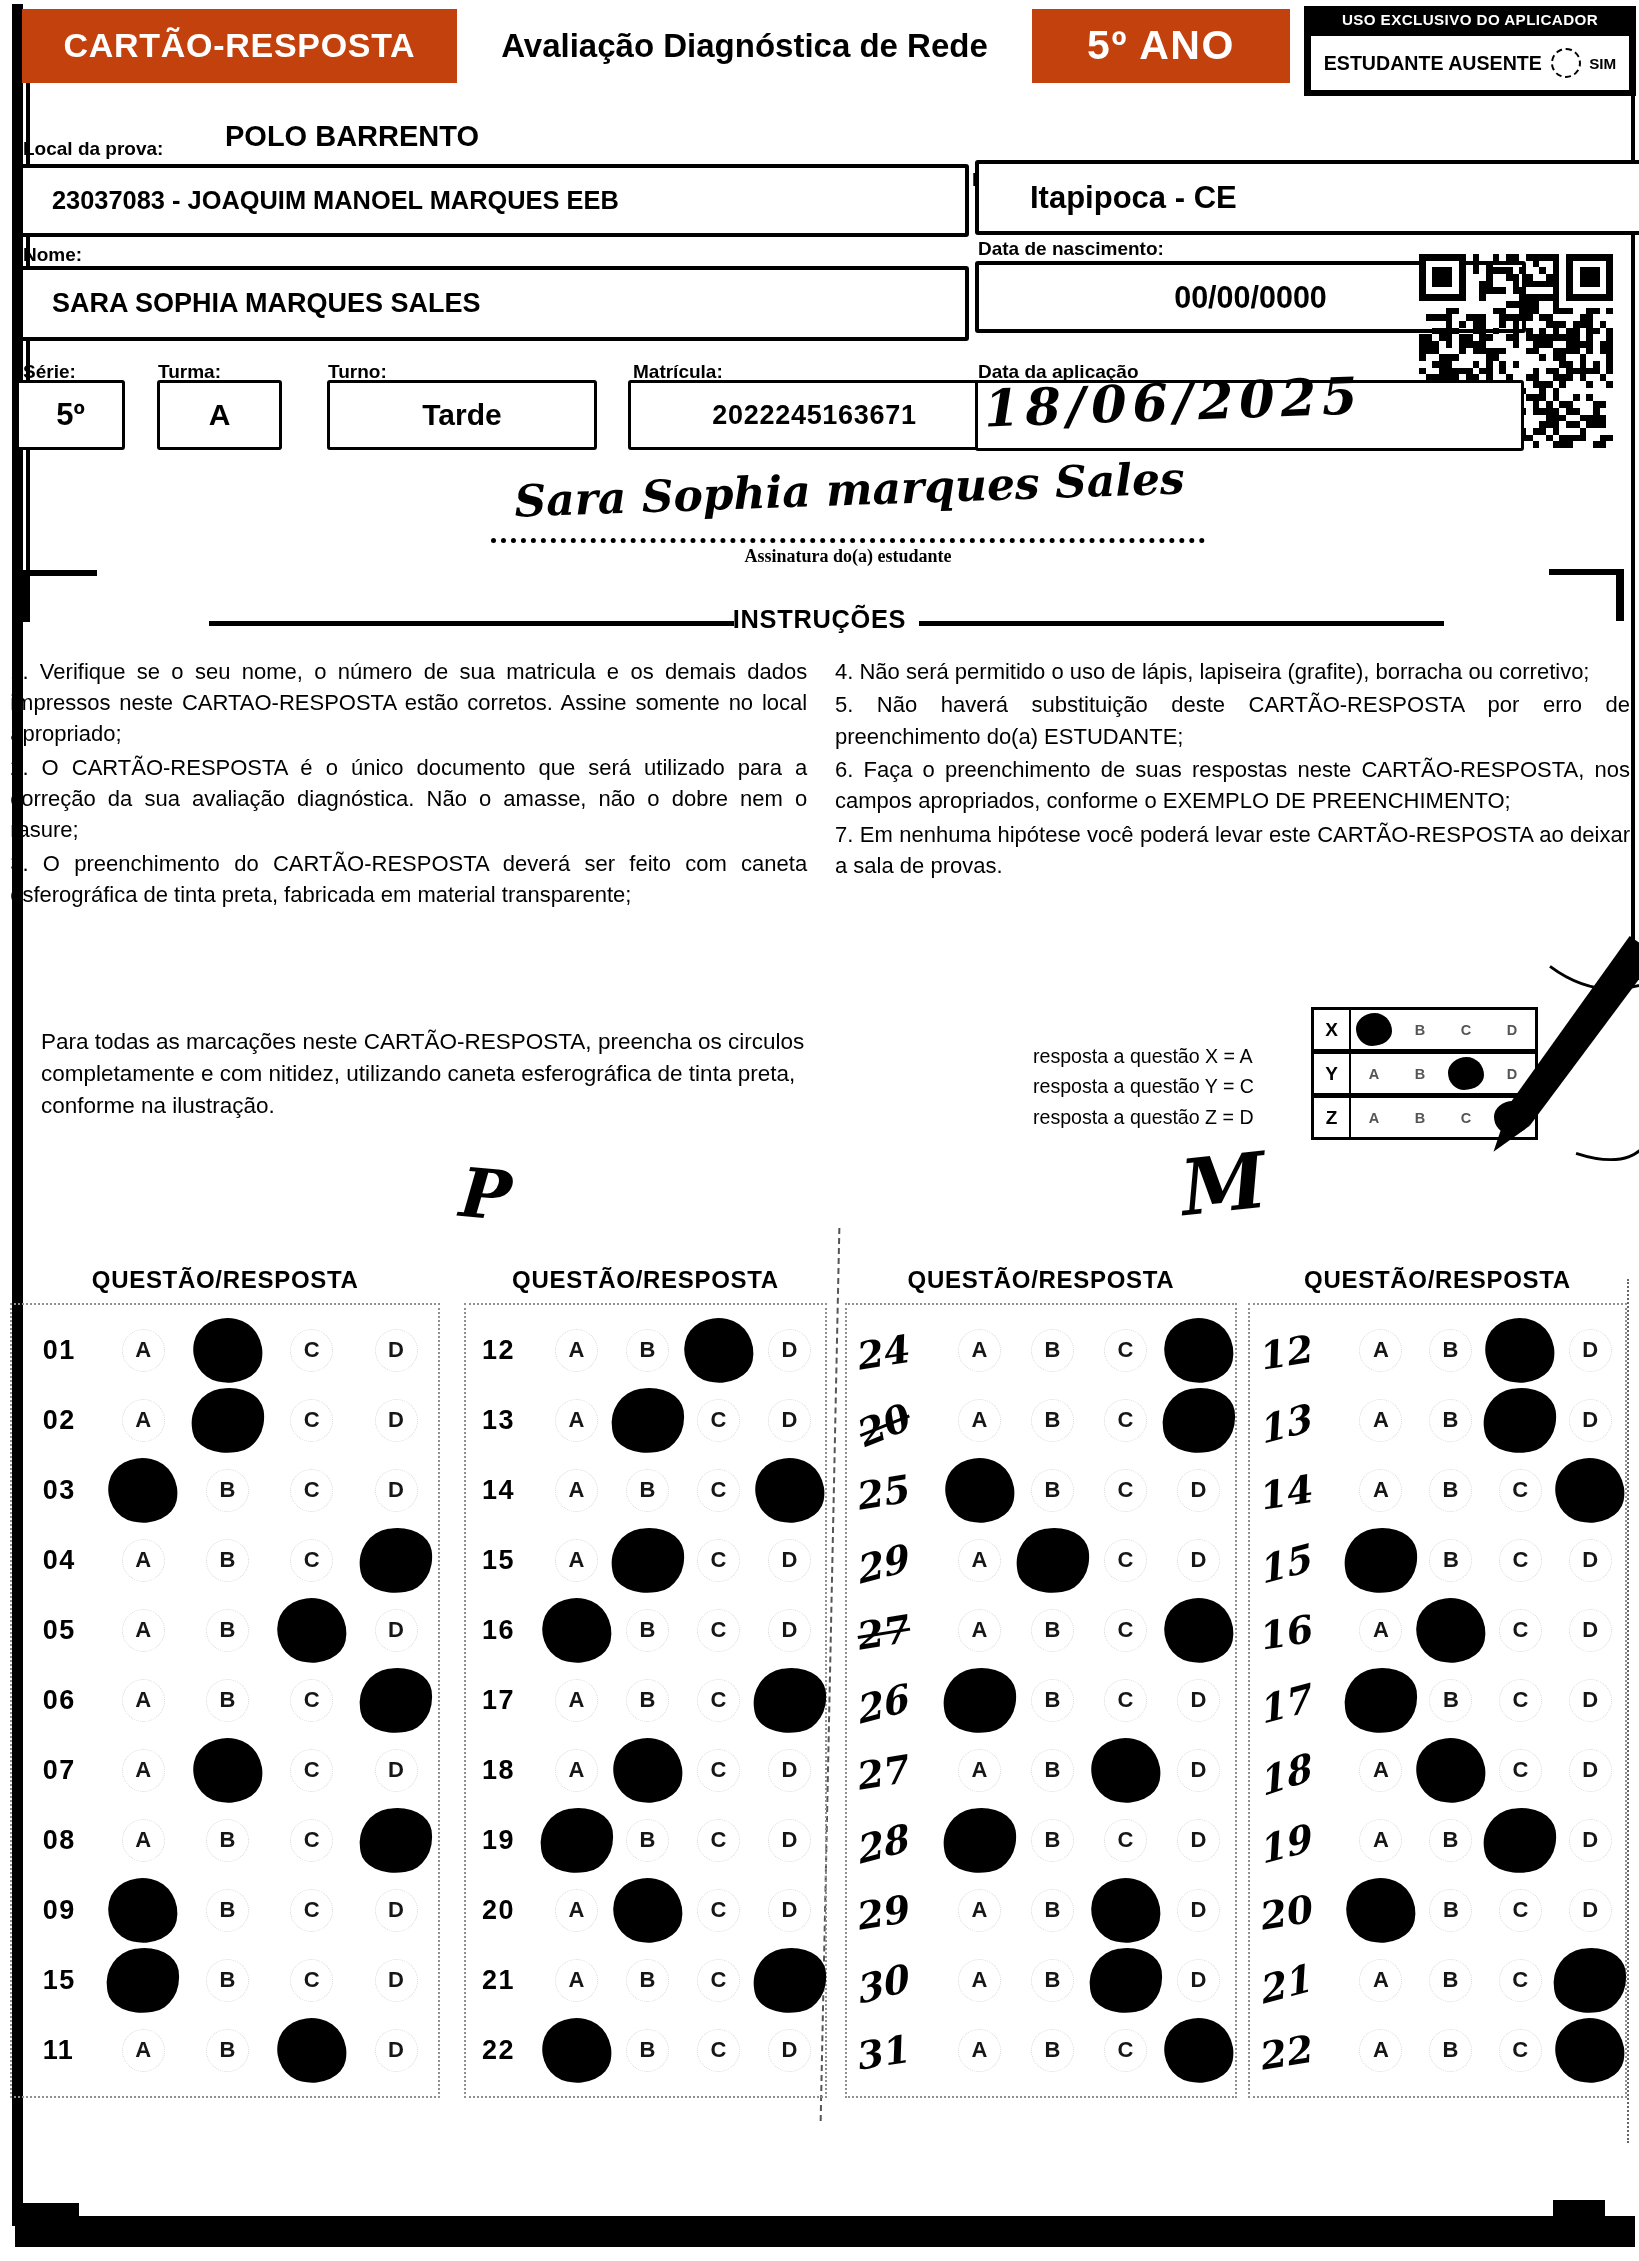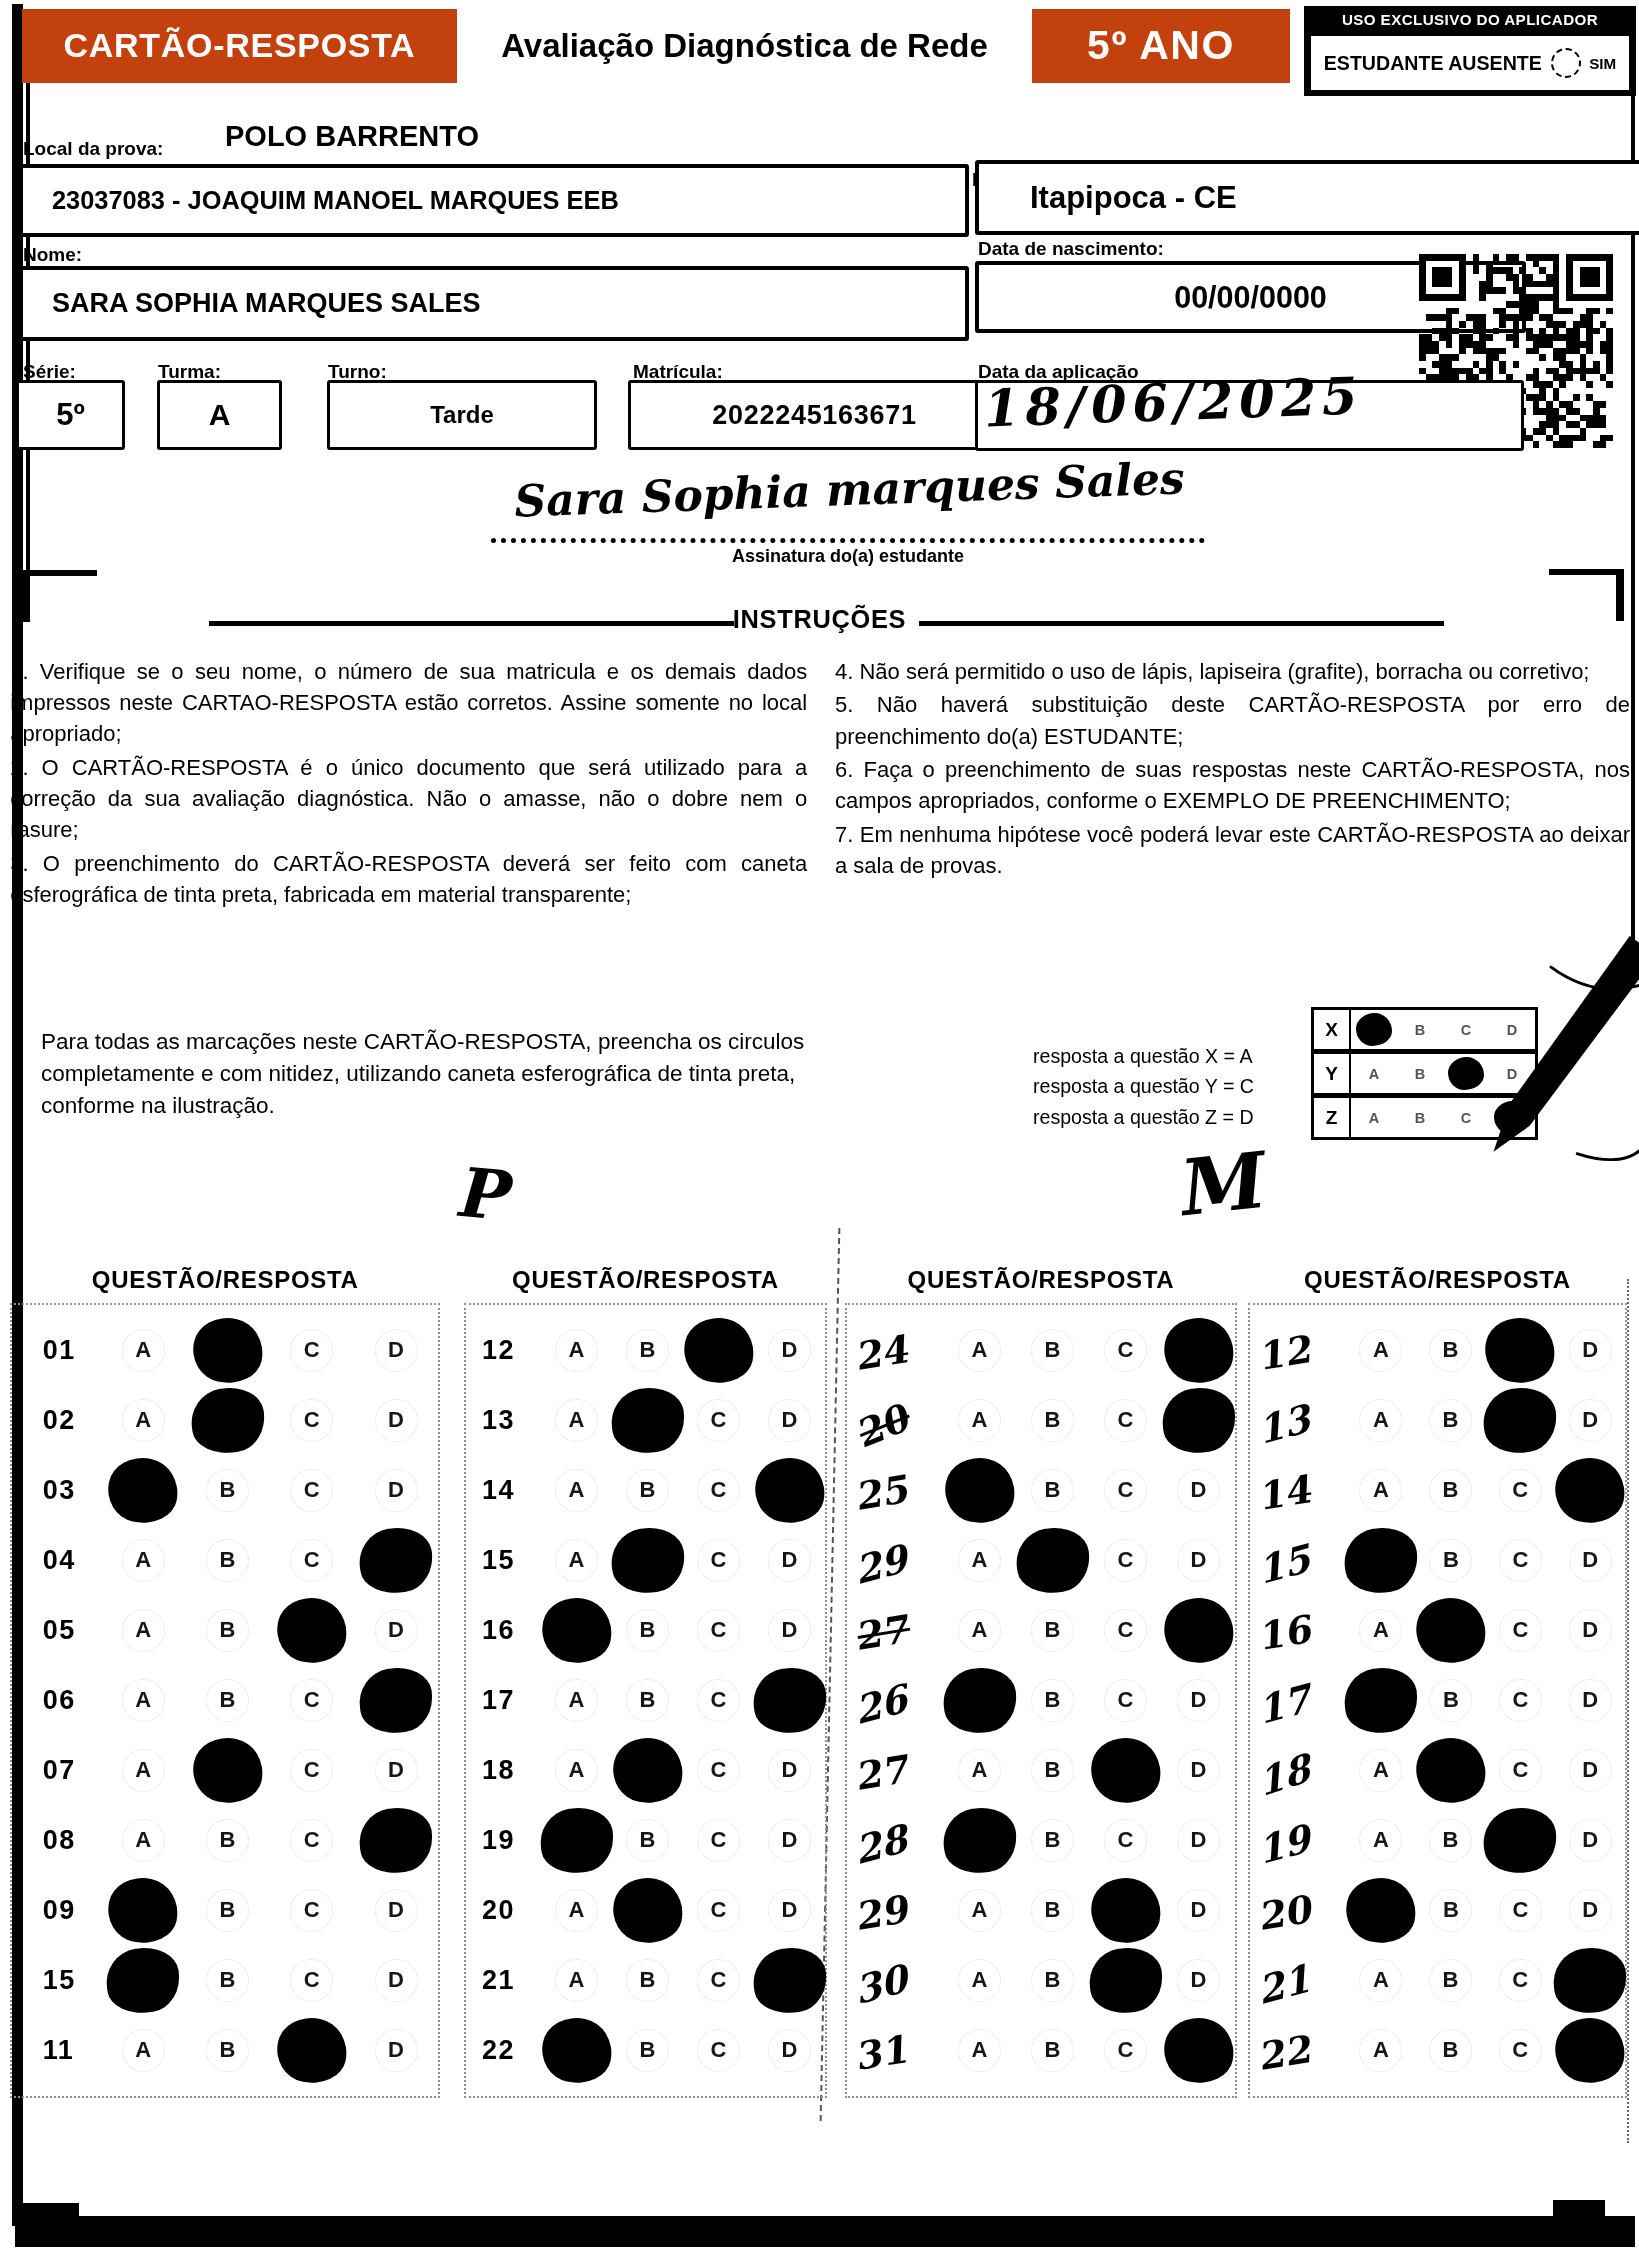--- a/index.html
+++ b/index.html
@@ -43,30 +43,30 @@
   #box-nome{left:19px;top:266px;width:913px;height:67px;font-size:27px;padding-left:29px;}
   #lbl-nasc{left:978px;top:238px;}
   #box-nasc{left:975px;top:261px;width:543px;height:64px;font-size:30.5px;justify-content:center;}
   #qr-wrap{position:absolute;left:1419px;top:253px;width:194px;height:196px;}
   #lbl-serie{left:23px;top:361px;}  #lbl-turma{left:158px;top:361px;}
   #lbl-turno{left:328px;top:361px;} #lbl-matricula{left:633px;top:361px;}
   #lbl-aplicacao{left:978px;top:361px;}
   .fbox2{border-width:3.6px;}
   #box-serie{left:16px;top:380px;width:103px;height:64px;font-size:31px;justify-content:center;}
   #box-turma{left:157px;top:380px;width:119px;height:64px;font-size:30px;justify-content:center;}
-  #box-turno{left:327px;top:380px;width:264px;height:64px;font-size:24px;justify-content:center;}
+  #box-turno{left:327px;top:380px;width:264px;height:64px;font-size:30px;justify-content:center;}
   #box-matricula{left:628px;top:380px;width:367px;height:64px;font-size:27px;justify-content:center;letter-spacing:0.7px;}
   #box-aplicacao{left:975px;top:380px;width:543px;height:65px;}
   .handwrite{font-family:"DejaVu Serif",serif;font-style:italic;font-weight:bold;}
   #hw-date{position:absolute;left:984px;top:372px;font-size:51px;letter-spacing:5.8px;
            transform:rotate(-2deg);white-space:nowrap;}
   #hw-signature{position:absolute;left:501px;top:464px;width:697px;text-align:center;font-size:44px;
                 transform:rotate(-2deg);white-space:nowrap;}
   #sig-line{position:absolute;left:491px;top:493px;width:714px;height:45px;border-bottom:5.1px dotted #000;}
-  #lbl-sig{position:absolute;left:491px;top:546px;width:714px;text-align:center;font-size:18px;font-weight:bold;}
+  #lbl-sig{position:absolute;left:491px;top:546px;width:714px;text-align:center;font-size:18px;font-weight:bold;font-family:Liberation Serif, serif;}
   
   #br-tl{position:absolute;left:22px;top:570px;width:67px;height:46px;border-left:8px solid #000;border-top:6.5px solid #000;}
   #br-tr{position:absolute;left:1549px;top:569px;width:67px;height:46px;border-right:8px solid #000;border-top:6.5px solid #000;}
   #instr-title{position:absolute;left:0;top:605px;width:1639px;text-align:center;font-size:25.4px;font-weight:bold;letter-spacing:0.7px;}
   #rule-left{left:209px;top:621px;width:525px;height:5.1px;}
   #rule-right{left:919px;top:621px;width:525px;height:5.1px;}
   .instr-col{position:absolute;top:656px;font-size:22px;line-height:1.42;text-align:justify;font-weight:500;}
   #instr-left{left:10.2px;width:797px;}
   #instr-right{left:835px;width:795px;}
   .instr-item{margin:0 0 2.2px 0;}

